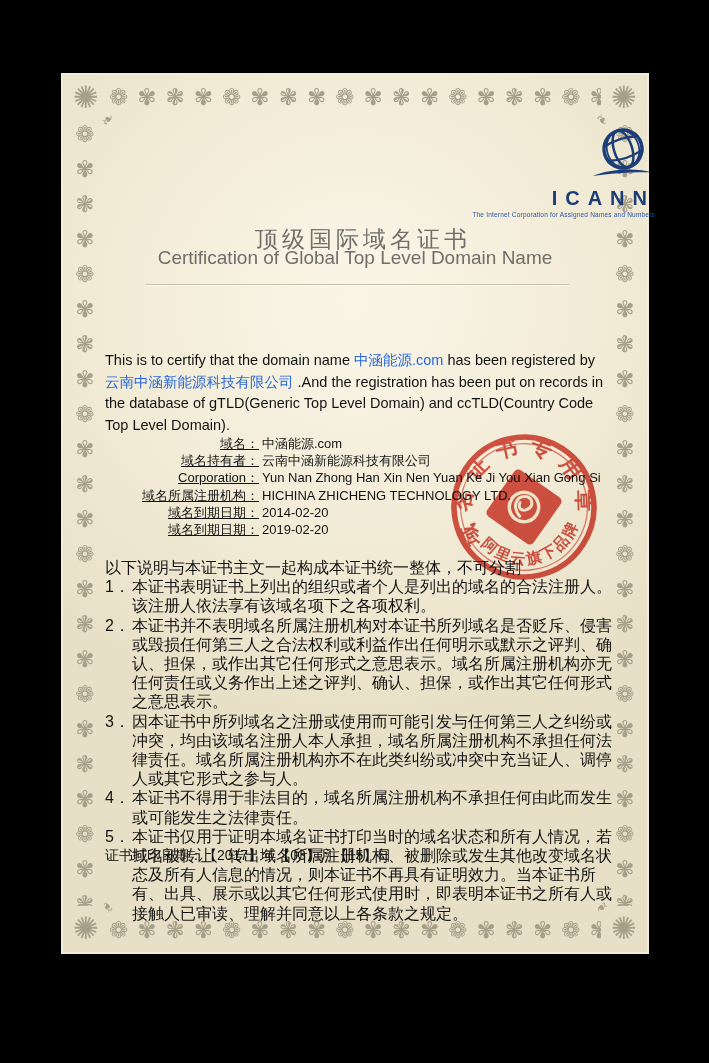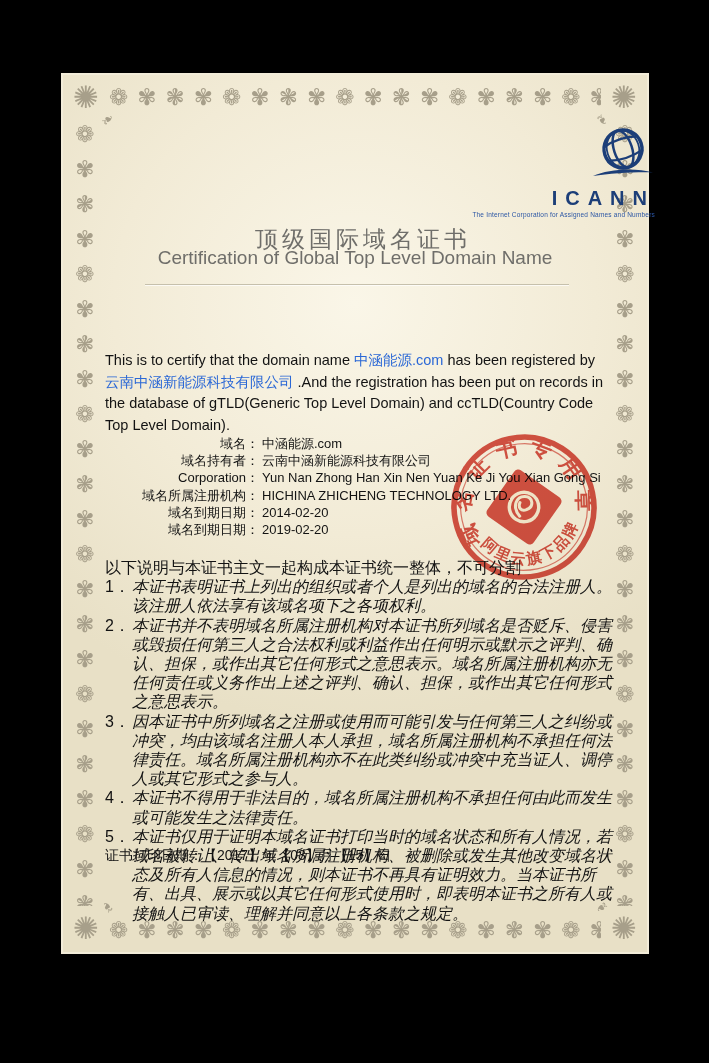--- a/index.html
+++ b/index.html
@@ -39,30 +39,30 @@
   .divider{position:absolute;top:209px;left:82px;width:424px;height:1px;background:#c6c0ac;
     box-shadow:0 1px 0 rgba(255,255,255,.7);}
   
   .para{position:absolute;left:42px;width:506px;margin:0;font-size:14.5px;line-height:21.5px;color:#131313;}
   .p1{top:230px}
   .p2{top:275px}
   .blue{color:#2b68d6;}
   
   .details{position:absolute;left:42px;top:360px;width:506px;font-size:13px;line-height:17.2px;color:#131313;}
   .drow{display:flex;}
-  .dlabel{width:154px;flex:0 0 154px;text-align:right;}
+  .dlabel{width:154px;flex:0 0 154px;text-align:right;text-decoration:underline;}
   .dvalue{flex:1;padding-left:3px;white-space:nowrap;}
   
   .stamp{position:absolute;left:385px;top:356px;width:152px;height:152px;
     mix-blend-mode:multiply;opacity:.92;}
   
   .terms{position:absolute;left:42px;top:483px;width:508px;font-size:16px;line-height:19.2px;color:#131313;}
   .titem{display:flex;}
   .tnum{flex:0 0 27px;}
-  .ttext{flex:1;font-style:italic;}
+  .ttext{flex:1;}
   
   .printdate{position:absolute;left:42px;top:772px;font-size:14px;color:#131313;text-align:right;}
 </style>
 </head>
 <body>
 
 <div class="page">
 
   <div class="corner c-tl">✺</div>
   <div class="corner c-tr">✺</div>

